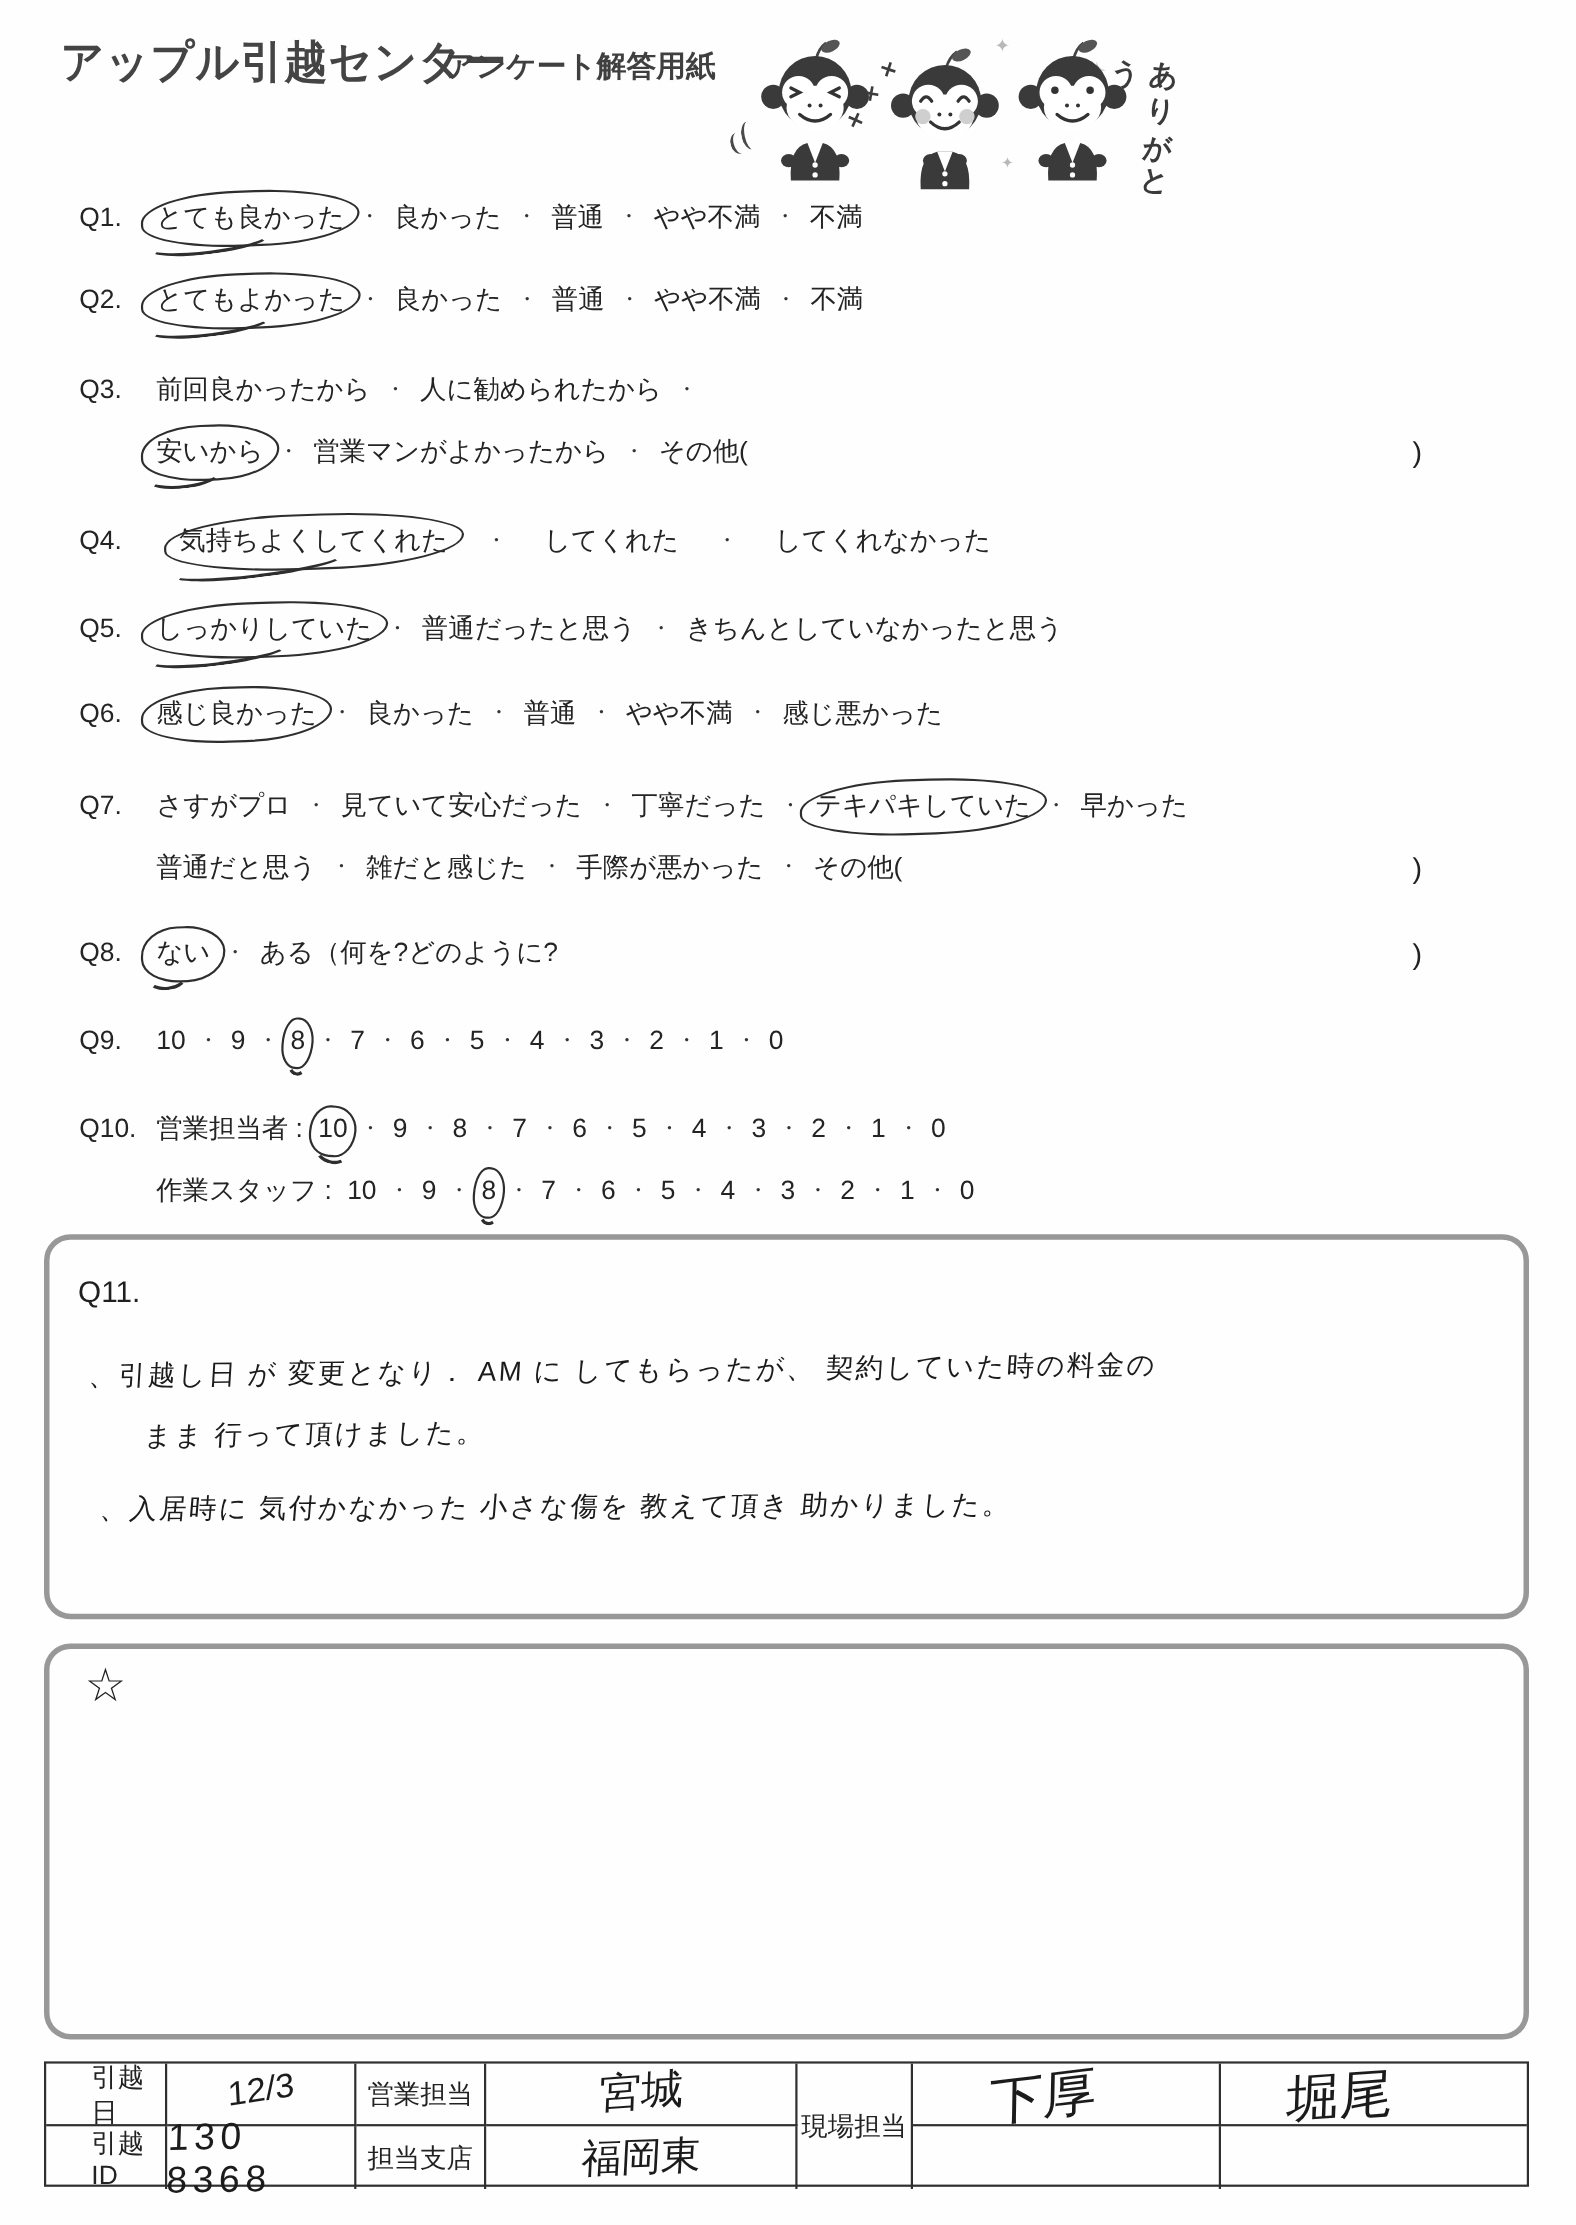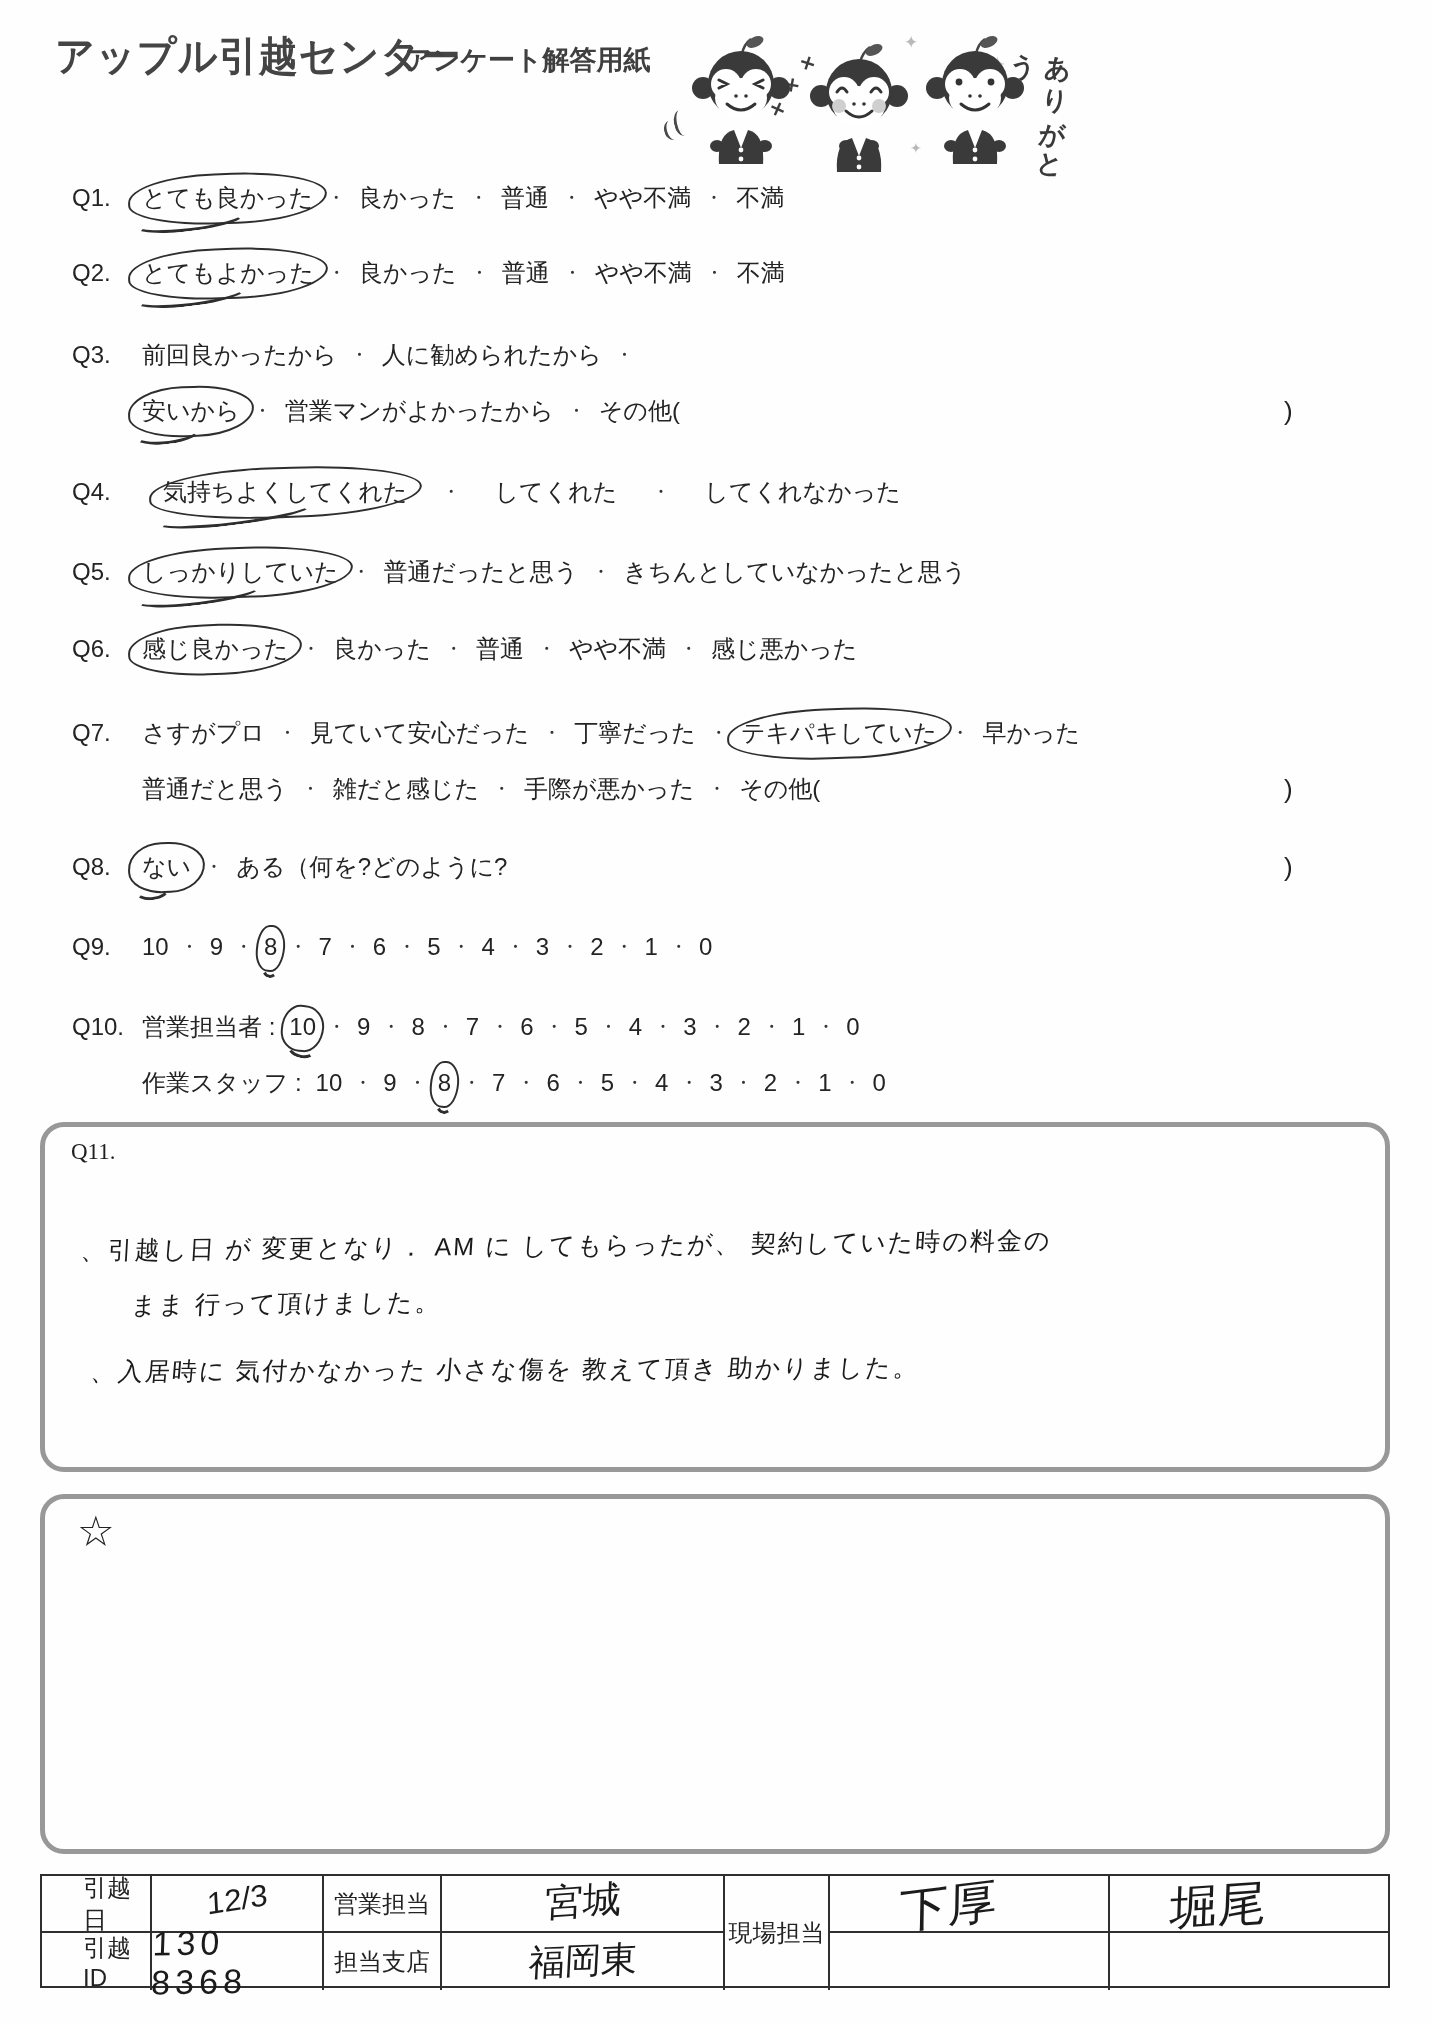--- a/index.html
+++ b/index.html
@@ -47,22 +47,22 @@
         border:3px solid transparent;border-bottom:3px solid #2e2e2e;border-radius:50%;
         transform:rotate(-7deg);pointer-events:none;}
   .num .swoosh::after{left:-2px;bottom:-15px;width:90%;transform:rotate(14deg);}
   .close-paren{position:absolute;left:1212px;font-size:26px;color:#222;}
 
   
   .comment-box{position:absolute;left:40px;width:1350px;border:5px solid #989898;
         border-radius:24px;box-sizing:border-box;background:transparent;}
   #q11box{top:1122px;height:350px;}
   #starbox{top:1494px;height:360px;}
-  .q11-label{position:absolute;left:26px;top:12px;font-family:Liberation Serif, serif;
-        font-size:23px;color:#1f1f1f;}
+  .q11-label{position:absolute;left:26px;top:33px;font-family:Liberation Sans, sans-serif;
+        font-size:27px;color:#1f1f1f;}
   .hand{display:inline-block;color:#1b1b1b;transform:skewX(-4deg) rotate(-.6deg);}
   .hw-line{position:absolute;font-size:25px;letter-spacing:2px;white-space:nowrap;}
   .hl0{left:36px;top:102px;}
   .hl1{left:86px;top:160px;}
   .hl2{left:46px;top:226px;transform:skewX(-5deg) rotate(-.3deg);}
   .star{position:absolute;left:32px;top:8px;font-size:42px;color:#222;font-weight:400;}
 
   
   .ftable{position:absolute;left:40px;top:1874px;width:1350px;height:114px;display:grid;
         grid-template-columns:110px 172px 118px 283px 105px 280px 278px;

